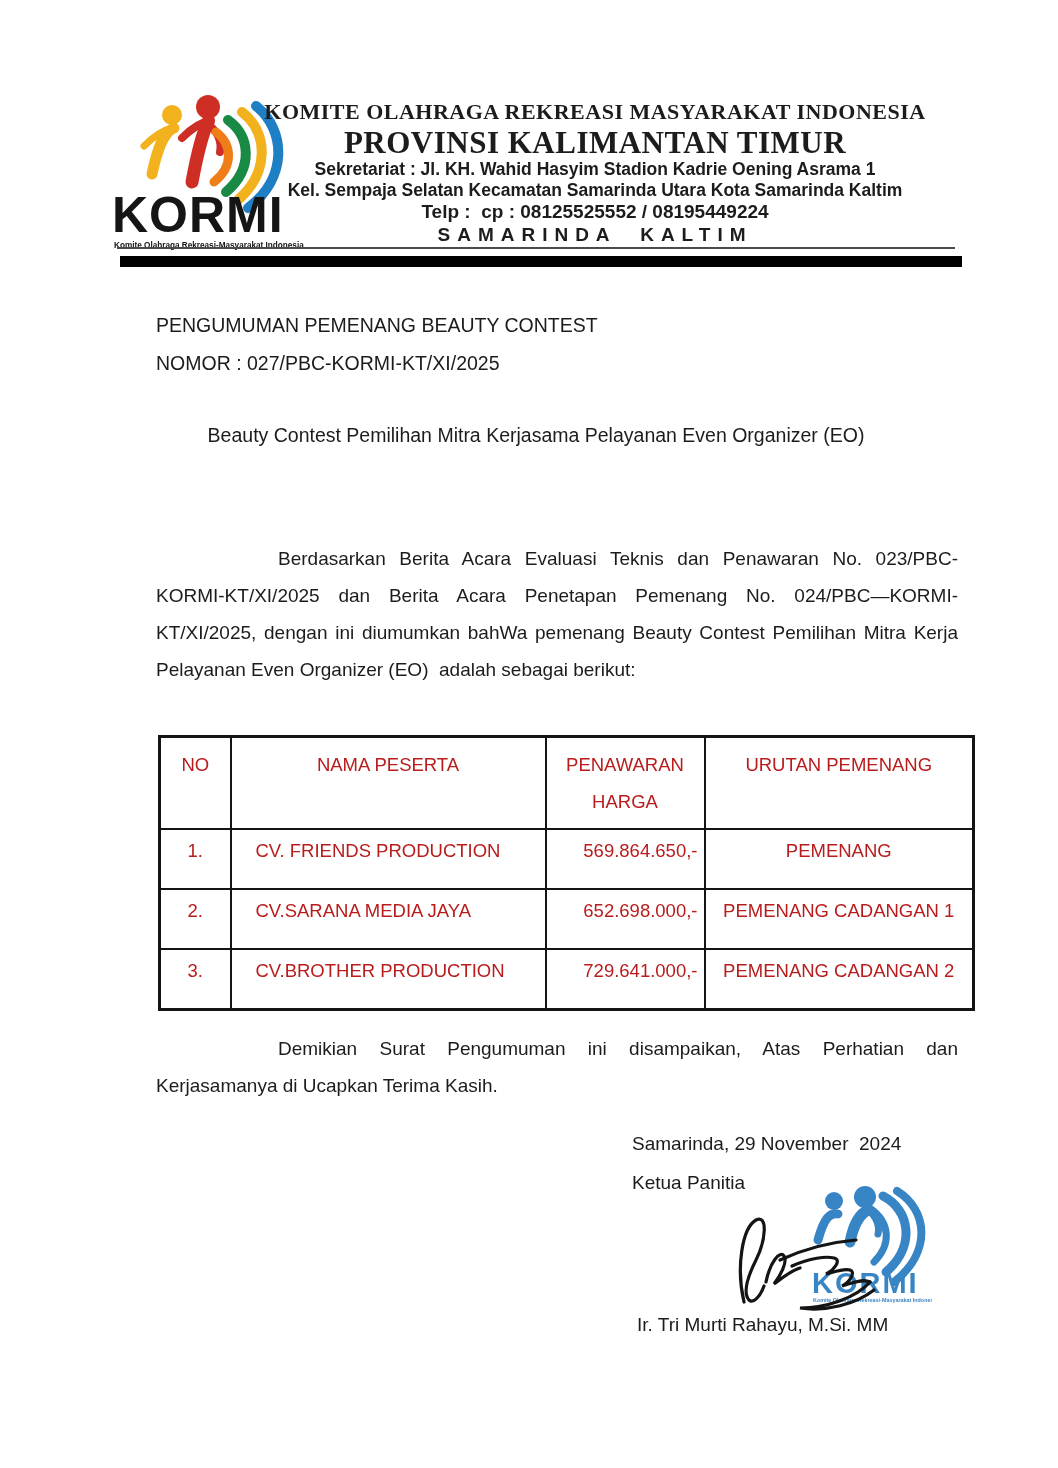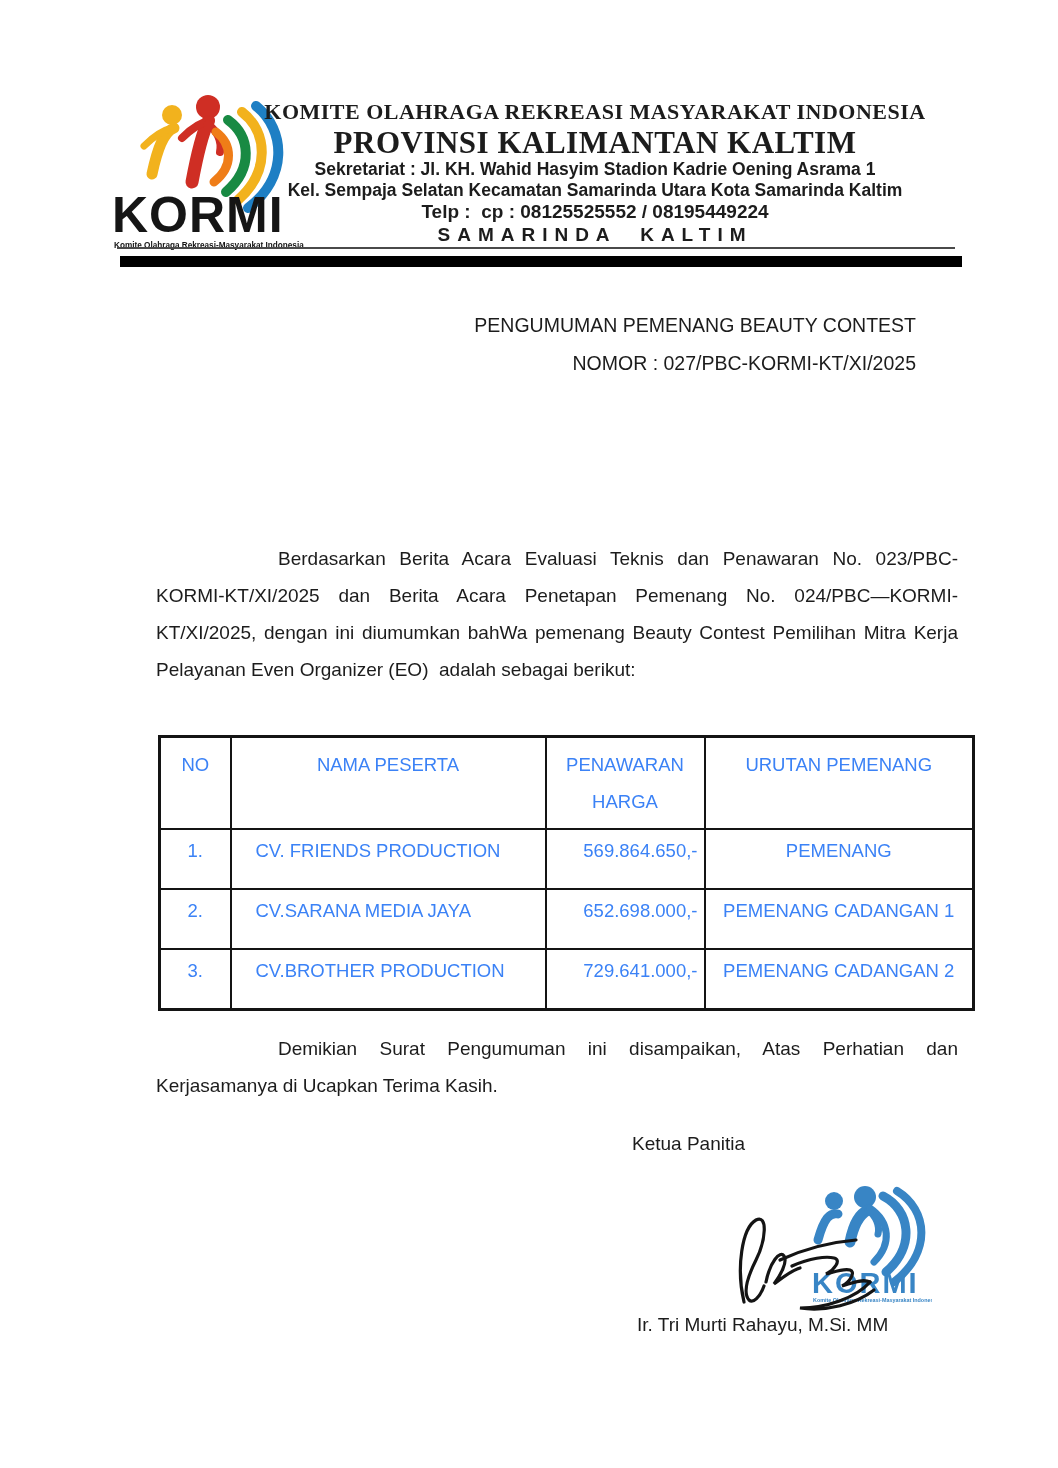--- a/index.html
+++ b/index.html
@@ -21,40 +21,40 @@
   .lh-org1{font-family:"Liberation Serif",serif;font-weight:bold;font-size:22px;line-height:28px;letter-spacing:.5px;}
   .lh-org2{font-family:"Liberation Serif",serif;font-weight:bold;font-size:31px;line-height:33px;letter-spacing:.5px;}
   .lh-addr{font-weight:bold;font-size:17.5px;line-height:21px;}
   .lh-phone{font-weight:bold;font-size:19px;line-height:22px;}
   .lh-city{font-weight:bold;font-size:19px;line-height:23px;letter-spacing:7px;word-spacing:12px;}
   .rule-thin{position:absolute;left:117px;top:247px;width:838px;height:2px;background:#4a4a4a;}
   .rule-thick{position:absolute;left:120px;top:256px;width:842px;height:11px;background:#000;}
   
   .doc-title{
     position:absolute;left:156px;top:306px;width:760px;
-    text-align:right;font-size:19.5px;line-height:38px;
+    text-align:left;font-size:19.5px;line-height:38px;
   }
   .doc-subject{
     position:absolute;left:156px;top:417px;width:760px;
     text-align:center;font-size:19.5px;line-height:37px;
   }
   
   .para{
     position:absolute;left:156px;width:802px;
     font-size:19px;line-height:37px;
     text-align:justify;
     margin-top:18px;
   }
   .para-1{top:522px;text-indent:122px;}
   .para-close{top:1012px;text-indent:122px;}
   
   table.winners{
     position:absolute;left:158px;top:735px;
     border-collapse:collapse;table-layout:fixed;
-    width:814px;font-size:18.5px;color:#3b82f6;
+    width:814px;font-size:18.5px;color:#b91c1c;
   }
   table.winners,.winners th,.winners td{border:2px solid #141414;}
   table.winners{border-width:3px;}
   .winners th{
     font-weight:normal;text-align:center;vertical-align:top;
     height:82px;padding:8px 6px 0 6px;line-height:37px;
   }
   .winners td{vertical-align:top;height:48px;padding-top:9px;line-height:23px;}
   .winners .c-no{text-align:center;}
   .winners .c-nama{text-align:left;padding-left:24px;}
@@ -92,36 +92,37 @@
     <path d="M118,30 C140,46 144,78 116,102" fill="none" stroke-width="10" stroke-linecap="round" stroke="#188a43"></path>
     <path d="M132,22 C158,42 160,82 128,110" fill="none" stroke-width="10" stroke-linecap="round" stroke="#f2b21d"></path>
     <path d="M146,16 C176,40 178,88 138,118" fill="none" stroke-width="10" stroke-linecap="round" stroke="#1e7fc4"></path>
 
     <text x="2" y="142" font-family="Liberation Sans, sans-serif" font-size="50" font-weight="900" letter-spacing="1" fill="#151515">KORMI</text>
     <text x="4" y="158" font-family="Liberation Sans, sans-serif" font-size="8.2" font-weight="bold" fill="#151515">Komite Olahraga Rekreasi-Masyarakat Indonesia</text>
   </svg>
 
   <div class="lh-text">
     <div class="lh-org1">KOMITE OLAHRAGA REKREASI MASYARAKAT INDONESIA</div>
-    <div class="lh-org2">PROVINSI KALIMANTAN KALTIM</div>
+    <div class="lh-org2">PROVINSI KALIMANTAN TIMUR</div>
     <div class="lh-addr">Sekretariat : Jl. KH. Wahid Hasyim Stadion Kadrie Oening Asrama 1</div>
     <div class="lh-addr">Kel. Sempaja Selatan Kecamatan Samarinda Utara Kota Samarinda Kaltim</div>
     <div class="lh-phone">Telp :&nbsp; cp : 08125525552 / 08195449224</div>
     <div class="lh-city">SAMARINDA KALTIM</div>
   </div>
 
   <div class="rule-thin"></div>
   <div class="rule-thick"></div>
 
   <div class="doc-title">
     <div>PENGUMUMAN PEMENANG BEAUTY CONTEST</div>
     <div>NOMOR : 027/PBC-KORMI-KT/XI/2025</div>
   </div>
 
   <div class="doc-subject">
+    <div>Beauty Contest Pemilihan Mitra Kerjasama Pelayanan Even Organizer (EO)</div>
   </div>
 
   <p class="para para-1">Berdasarkan Berita Acara Evaluasi Teknis dan Penawaran No. 023/PBC-KORMI-KT/XI/2025 dan Berita Acara Penetapan Pemenang No. 024/PBC—KORMI-KT/XI/2025, dengan ini diumumkan bahWa pemenang Beauty Contest Pemilihan Mitra Kerja Pelayanan Even Organizer (EO)&nbsp; adalah sebagai berikut:</p>
 
   <table class="winners">
     <colgroup>
       <col style="width:71px">
         <col style="width:315px">
         <col style="width:159px">
         <col style="width:269px">
@@ -152,20 +153,21 @@
         <td class="c-nama">CV.BROTHER PRODUCTION</td>
         <td class="c-harga">729.641.000,-</td>
         <td class="c-urutan">PEMENANG CADANGAN 2</td>
       </tr>
     </tbody>
   </table>
 
   <p class="para para-close">Demikian Surat Pengumuman ini disampaikan, Atas Perhatian dan Kerjasamanya di Ucapkan Terima Kasih.</p>
 
   <div class="sig-place">
+    <div>Samarinda, 29 November&nbsp; 2024</div>
     <div>Ketua Panitia</div>
   </div>
 
   <svg class="stamp" viewBox="0 0 152 124">
     <circle cx="54" cy="15" r="9" fill="#2e7fc2"></circle>
     <circle cx="85" cy="11" r="11" fill="#2e7fc2"></circle>
     <path d="M38,54 C44,32 50,26 58,28" fill="none" stroke-width="9" stroke-linecap="round" stroke="#2e7fc2"></path>
     <path d="M70,56 C74,36 80,28 88,24" fill="none" stroke-width="11" stroke-linecap="round" stroke="#2e7fc2"></path>
     <path d="M88,24 C96,30 100,40 98,48" fill="none" stroke-width="7" stroke-linecap="round" stroke="#2e7fc2"></path>
     <path d="M90,22 C110,36 112,58 94,76" fill="none" stroke-width="7" stroke-linecap="round" stroke="#2e7fc2"></path>

